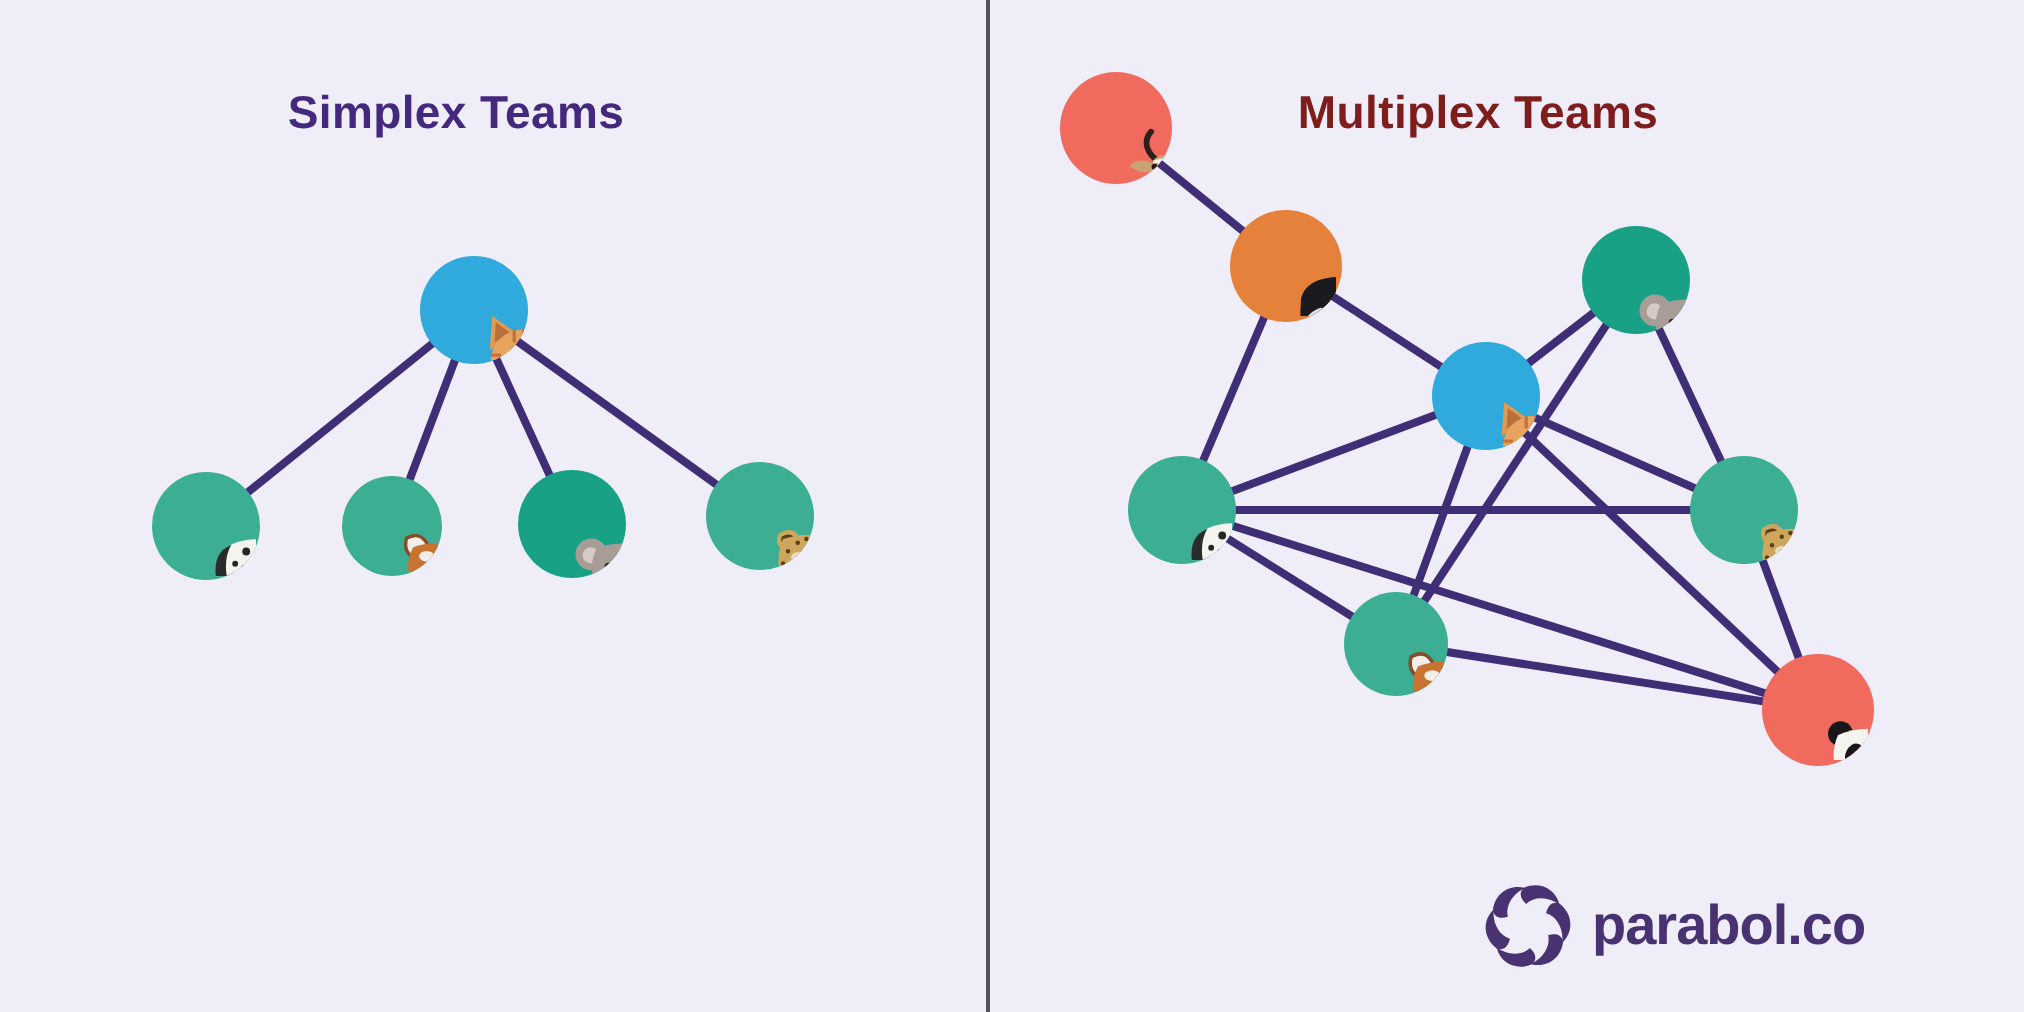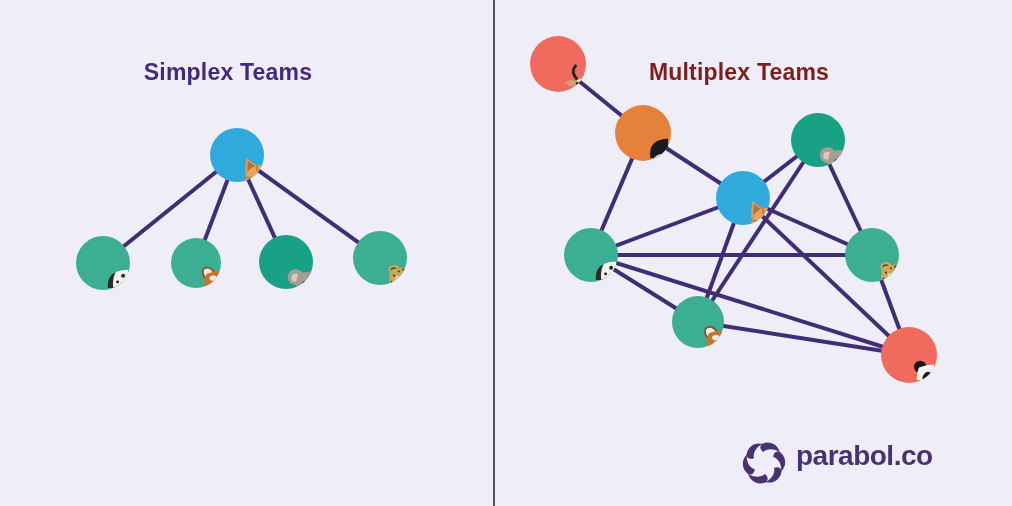--- a/index.html
+++ b/index.html
@@ -1,24 +1,24 @@
 <!DOCTYPE html>
 <html><head>
 <meta charset="utf-8">
 <style>
   html,body{margin:0;padding:0;}
   body{font-family:"Liberation Sans",sans-serif;background:#EFEDF8;}
   .canvas{position:relative;width:1012px;height:506px;background:#EFEDF8;overflow:hidden;}
-  .panel-title{position:absolute;top:40px;transform:translateX(-50%);
+  .panel-title{position:absolute;top:24px;transform:translateX(-50%);
     font-size:23px;font-weight:700;letter-spacing:.2px;color:#44287E;white-space:nowrap;}
   #edges-svg{position:absolute;left:0;top:0;z-index:1;}
   .node{position:absolute;z-index:2;border-radius:50%;display:flex;
     align-items:center;justify-content:center;overflow:hidden;}
   .divider{position:absolute;top:0;bottom:0;width:2px;background:#54505E;z-index:3;}
-  .branding{position:absolute;left:741px;top:440px;display:flex;gap:9px;z-index:3;}
+  .branding{position:absolute;left:741px;top:440px;display:flex;align-items:center;gap:9px;z-index:3;}
   .logo-text{font-size:28px;font-weight:700;letter-spacing:-0.5px;color:#493272;}
   #icon-defs{position:absolute;width:0;height:0;overflow:hidden;}
 </style>
 </head>
 <body>
 
 <svg id="icon-defs" xmlns="http://www.w3.org/2000/svg">
   <defs>
     <symbol id="sym-cat" viewBox="-20 -20 40 40">
       <path d="M-13,-18 L-3,-11 L-14,-4 Z" fill="#E09A52"></path>

